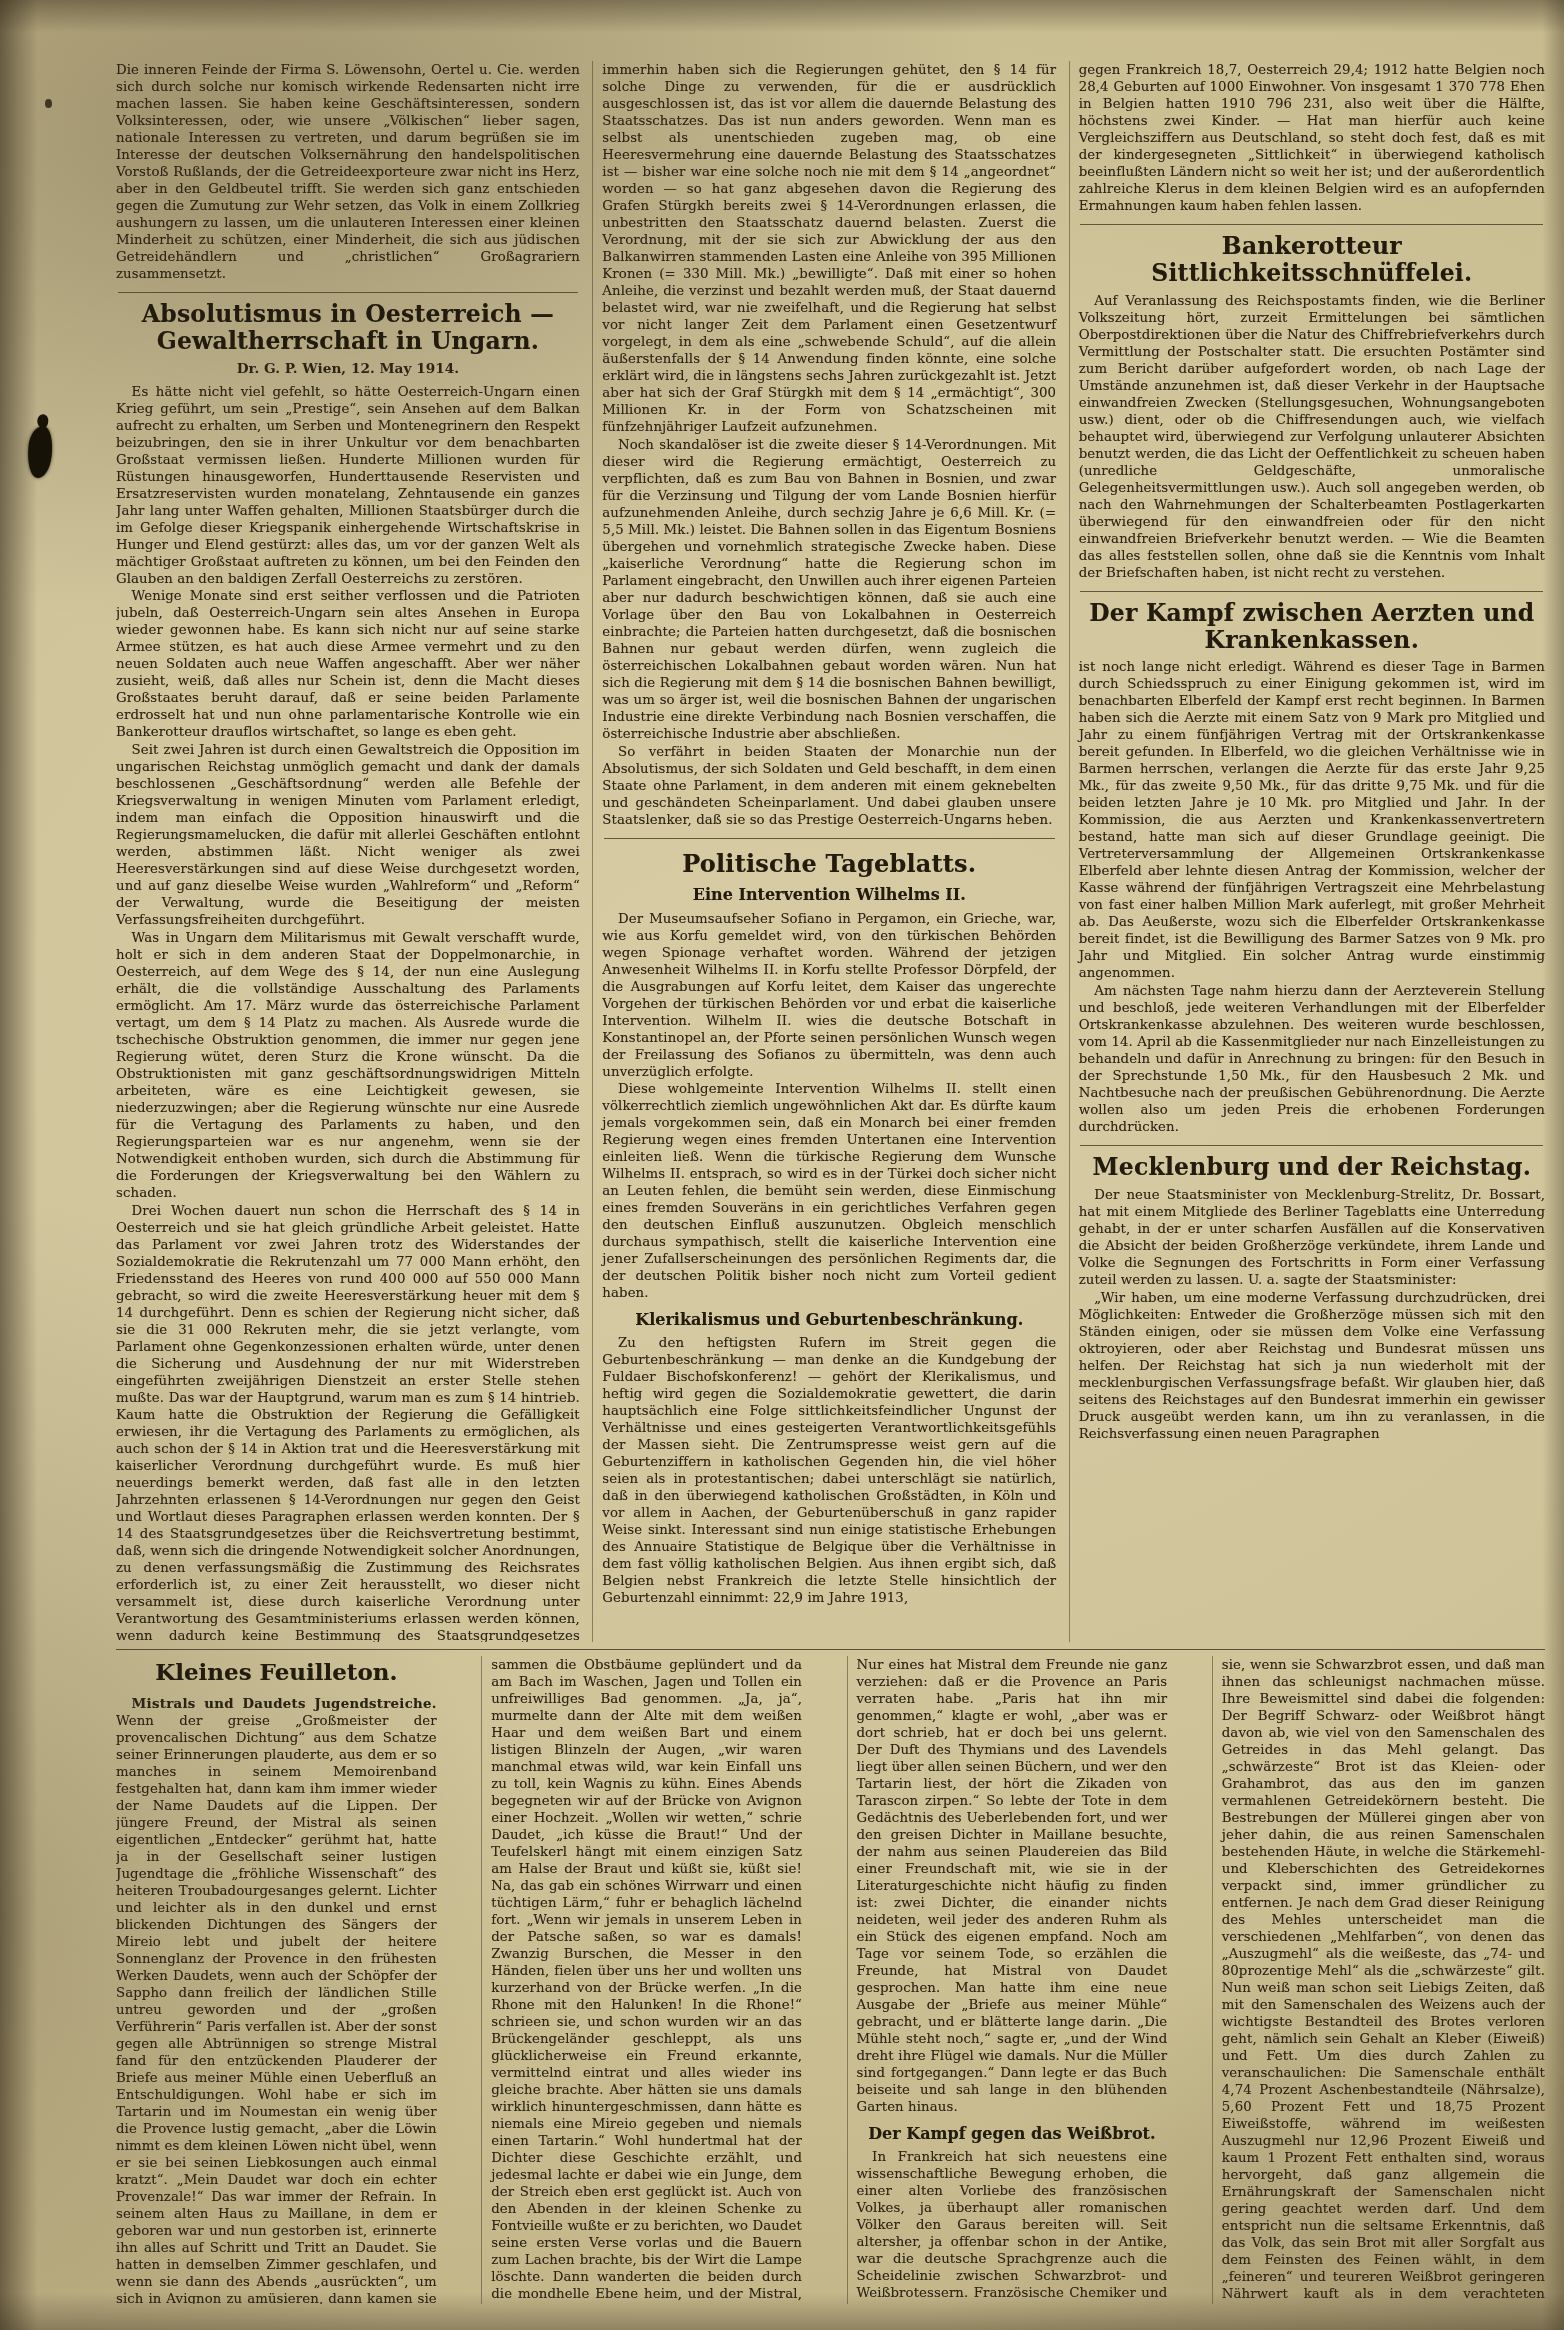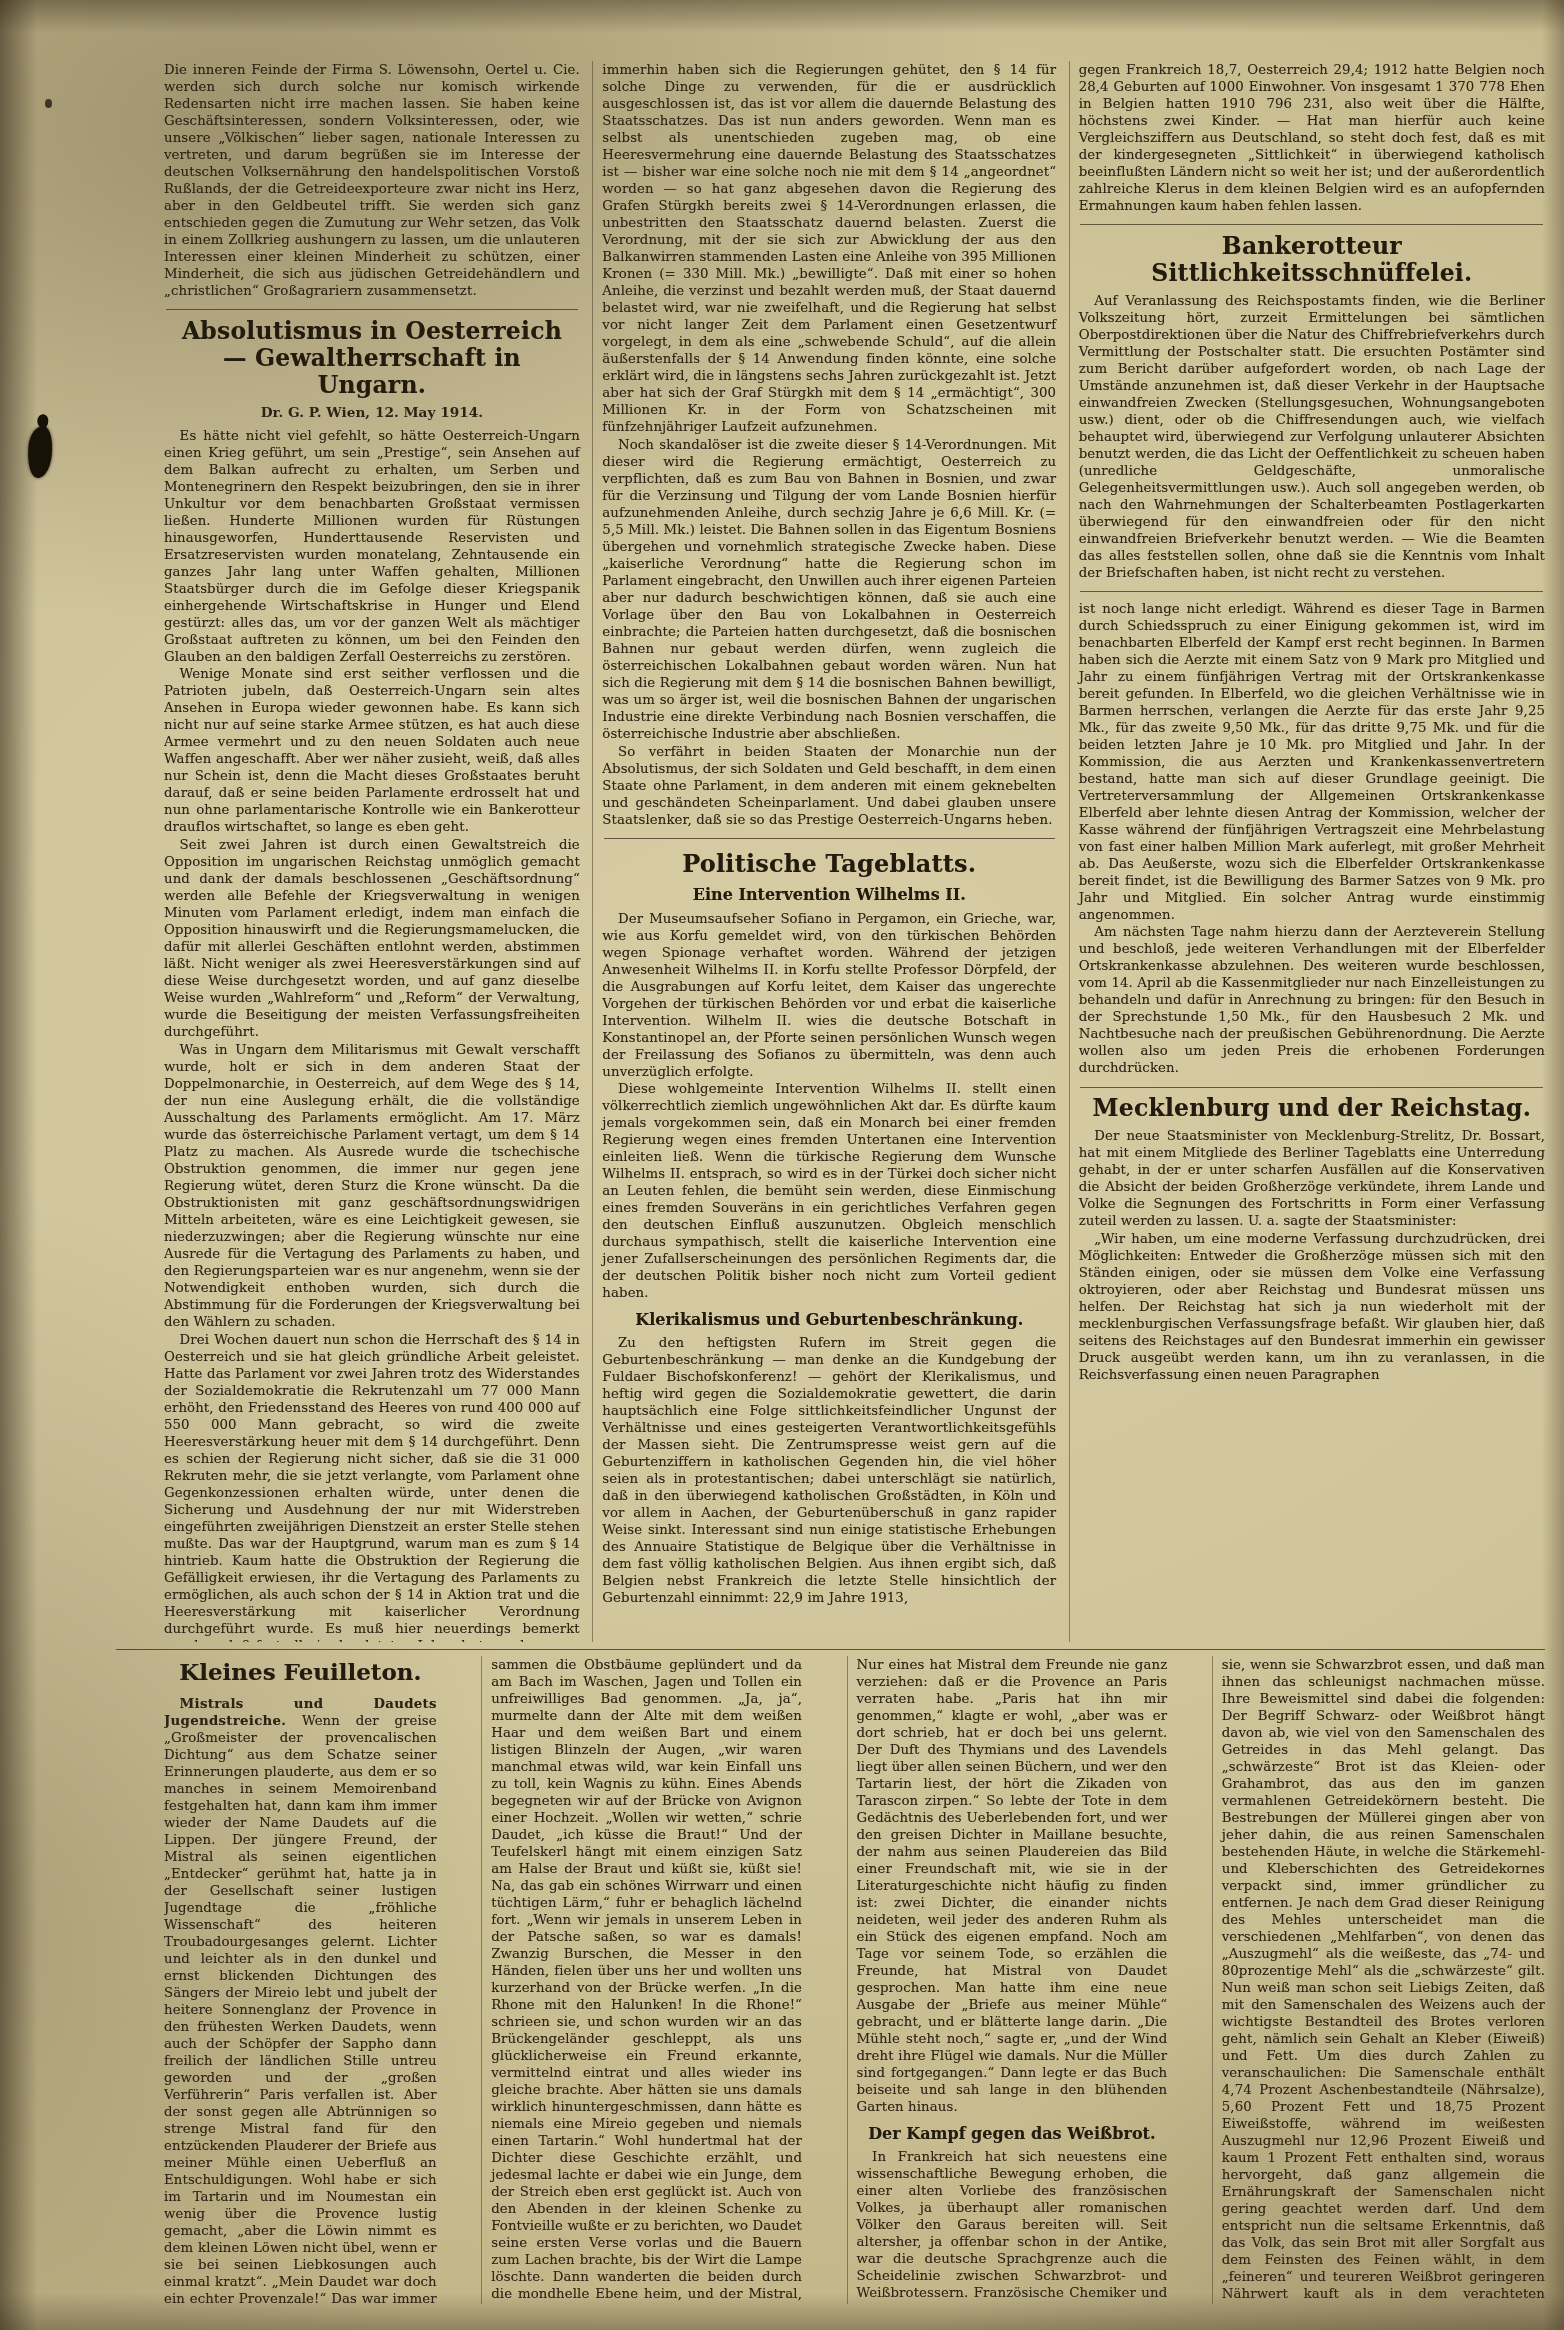--- a/index.html
+++ b/index.html
@@ -19,21 +19,21 @@
       linear-gradient(90deg, rgba(44,34,18,.55) 0, rgba(44,34,18,0) 2.4%),
       linear-gradient(270deg, rgba(44,34,18,.32) 0, rgba(44,34,18,0) 1.4%),
       linear-gradient(180deg, rgba(44,34,18,.42) 0, rgba(44,34,18,0) 1.4%),
       linear-gradient(0deg, rgba(44,34,18,.34) 0, rgba(44,34,18,0) 1.6%),
       radial-gradient(1800px 1330px at 50% 44%, #d7cca4 0%, #cfc49a 55%, #c3b689 100%);
   }
   .content{position:absolute;left:116px;right:19px;top:61px;bottom:44px;}
   .top-section{display:grid;grid-template-columns:1fr 1fr 1fr;height:1581px;overflow:hidden;}
   .bottom-section{display:grid;grid-template-columns:1fr 1fr 1fr 1fr;height:648px;overflow:hidden;gap:32px;}
   .col{padding:0 12.5px;overflow:hidden;}
-  .col:first-child{padding-left:0;margin-left:48px;}
+  .col:first-child{padding-left:0;}
   .col:last-child{padding-right:0;}
   .col + .col{border-left:0.8px solid rgba(80,66,42,.55);padding-left:9px;}
   .section-rule{border:none;border-top:1.6px solid rgba(58,46,26,.78);margin:7px 0 6.3px;}
   p.body{
     margin:0;font-size:13.3px;line-height:17px;text-align:justify;
     text-indent:15.6px;letter-spacing:0.1px;
     text-shadow:0 0 0.4px rgba(45,36,22,.35);
   }
   p.body.noindent{text-indent:0;}
   p.body + p.body{margin-top:0.8px;}
@@ -105,20 +105,21 @@
         <h3 class="subhead">Klerikalismus und Geburtenbeschränkung.</h3>
         <p class="body">Zu den heftigsten Rufern im Streit gegen die Geburtenbeschränkung — man denke an die Kundgebung der Fuldaer Bischofskonferenz! — gehört der Klerikalismus, und heftig wird gegen die Sozialdemokratie gewettert, die darin hauptsächlich eine Folge sittlichkeitsfeindlicher Ungunst der Verhältnisse und eines gesteigerten Verantwortlichkeitsgefühls der Massen sieht. Die Zentrumspresse weist gern auf die Geburtenziffern in katholischen Gegenden hin, die viel höher seien als in protestantischen; dabei unterschlägt sie natürlich, daß in den überwiegend katholischen Großstädten, in Köln und vor allem in Aachen, der Geburtenüberschuß in ganz rapider Weise sinkt. Interessant sind nun einige statistische Erhebungen des Annuaire Statistique de Belgique über die Verhältnisse in dem fast völlig katholischen Belgien. Aus ihnen ergibt sich, daß Belgien nebst Frankreich die letzte Stelle hinsichtlich der Geburtenzahl einnimmt: 22,9 im Jahre 1913,</p>
       </div>
 
       <div class="col">
         <p class="body noindent">gegen Frankreich 18,7, Oesterreich 29,4; 1912 hatte Belgien noch 28,4 Geburten auf 1000 Einwohner. Von insgesamt 1 370 778 Ehen in Belgien hatten 1910 796 231, also weit über die Hälfte, höchstens zwei Kinder. — Hat man hierfür auch keine Vergleichsziffern aus Deutschland, so steht doch fest, daß es mit der kindergesegneten „Sittlichkeit“ in überwiegend katholisch beeinflußten Ländern nicht so weit her ist; und der außerordentlich zahlreiche Klerus in dem kleinen Belgien wird es an aufopfernden Ermahnungen kaum haben fehlen lassen.</p>
         <hr class="rule">
         <h2 class="headline">Bankerotteur Sittlichkeitsschnüffelei.</h2>
         <p class="body">Auf Veranlassung des Reichspostamts finden, wie die Berliner Volkszeitung hört, zurzeit Ermittelungen bei sämtlichen Oberpostdirektionen über die Natur des Chiffrebriefverkehrs durch Vermittlung der Postschalter statt. Die ersuchten Postämter sind zum Bericht darüber aufgefordert worden, ob nach Lage der Umstände anzunehmen ist, daß dieser Verkehr in der Hauptsache einwandfreien Zwecken (Stellungsgesuchen, Wohnungsangeboten usw.) dient, oder ob die Chiffresendungen auch, wie vielfach behauptet wird, überwiegend zur Verfolgung unlauterer Absichten benutzt werden, die das Licht der Oeffentlichkeit zu scheuen haben (unredliche Geldgeschäfte, unmoralische Gelegenheitsvermittlungen usw.). Auch soll angegeben werden, ob nach den Wahrnehmungen der Schalterbeamten Postlagerkarten überwiegend für den einwandfreien oder für den nicht einwandfreien Briefverkehr benutzt werden. — Wie die Beamten das alles feststellen sollen, ohne daß sie die Kenntnis vom Inhalt der Briefschaften haben, ist nicht recht zu verstehen.</p>
         <hr class="rule">
+        <h2 class="headline">Der Kampf zwischen Aerzten und Krankenkassen.</h2>
         <p class="body noindent">ist noch lange nicht erledigt. Während es dieser Tage in Barmen durch Schiedsspruch zu einer Einigung gekommen ist, wird im benachbarten Elberfeld der Kampf erst recht beginnen. In Barmen haben sich die Aerzte mit einem Satz von 9 Mark pro Mitglied und Jahr zu einem fünfjährigen Vertrag mit der Ortskrankenkasse bereit gefunden. In Elberfeld, wo die gleichen Verhältnisse wie in Barmen herrschen, verlangen die Aerzte für das erste Jahr 9,25 Mk., für das zweite 9,50 Mk., für das dritte 9,75 Mk. und für die beiden letzten Jahre je 10 Mk. pro Mitglied und Jahr. In der Kommission, die aus Aerzten und Krankenkassenvertretern bestand, hatte man sich auf dieser Grundlage geeinigt. Die Vertreterversammlung der Allgemeinen Ortskrankenkasse Elberfeld aber lehnte diesen Antrag der Kommission, welcher der Kasse während der fünfjährigen Vertragszeit eine Mehrbelastung von fast einer halben Million Mark auferlegt, mit großer Mehrheit ab. Das Aeußerste, wozu sich die Elberfelder Ortskrankenkasse bereit findet, ist die Bewilligung des Barmer Satzes von 9 Mk. pro Jahr und Mitglied. Ein solcher Antrag wurde einstimmig angenommen.</p>
         <p class="body">Am nächsten Tage nahm hierzu dann der Aerzteverein Stellung und beschloß, jede weiteren Verhandlungen mit der Elberfelder Ortskrankenkasse abzulehnen. Des weiteren wurde beschlossen, vom 14. April ab die Kassenmitglieder nur nach Einzelleistungen zu behandeln und dafür in Anrechnung zu bringen: für den Besuch in der Sprechstunde 1,50 Mk., für den Hausbesuch 2 Mk. und Nachtbesuche nach der preußischen Gebührenordnung. Die Aerzte wollen also um jeden Preis die erhobenen Forderungen durchdrücken.</p>
         <hr class="rule">
         <h2 class="headline">Mecklenburg und der Reichstag.</h2>
         <p class="body">Der neue Staatsminister von Mecklenburg-Strelitz, Dr. Bossart, hat mit einem Mitgliede des Berliner Tageblatts eine Unterredung gehabt, in der er unter scharfen Ausfällen auf die Konservativen die Absicht der beiden Großherzöge verkündete, ihrem Lande und Volke die Segnungen des Fortschritts in Form einer Verfassung zuteil werden zu lassen. U. a. sagte der Staatsminister:</p>
         <p class="body">„Wir haben, um eine moderne Verfassung durchzudrücken, drei Möglichkeiten: Entweder die Großherzöge müssen sich mit den Ständen einigen, oder sie müssen dem Volke eine Verfassung oktroyieren, oder aber Reichstag und Bundesrat müssen uns helfen. Der Reichstag hat sich ja nun wiederholt mit der mecklenburgischen Verfassungsfrage befaßt. Wir glauben hier, daß seitens des Reichstages auf den Bundesrat immerhin ein gewisser Druck ausgeübt werden kann, um ihn zu veranlassen, in die Reichsverfassung einen neuen Paragraphen</p>
       </div>
 
     </section>
 

